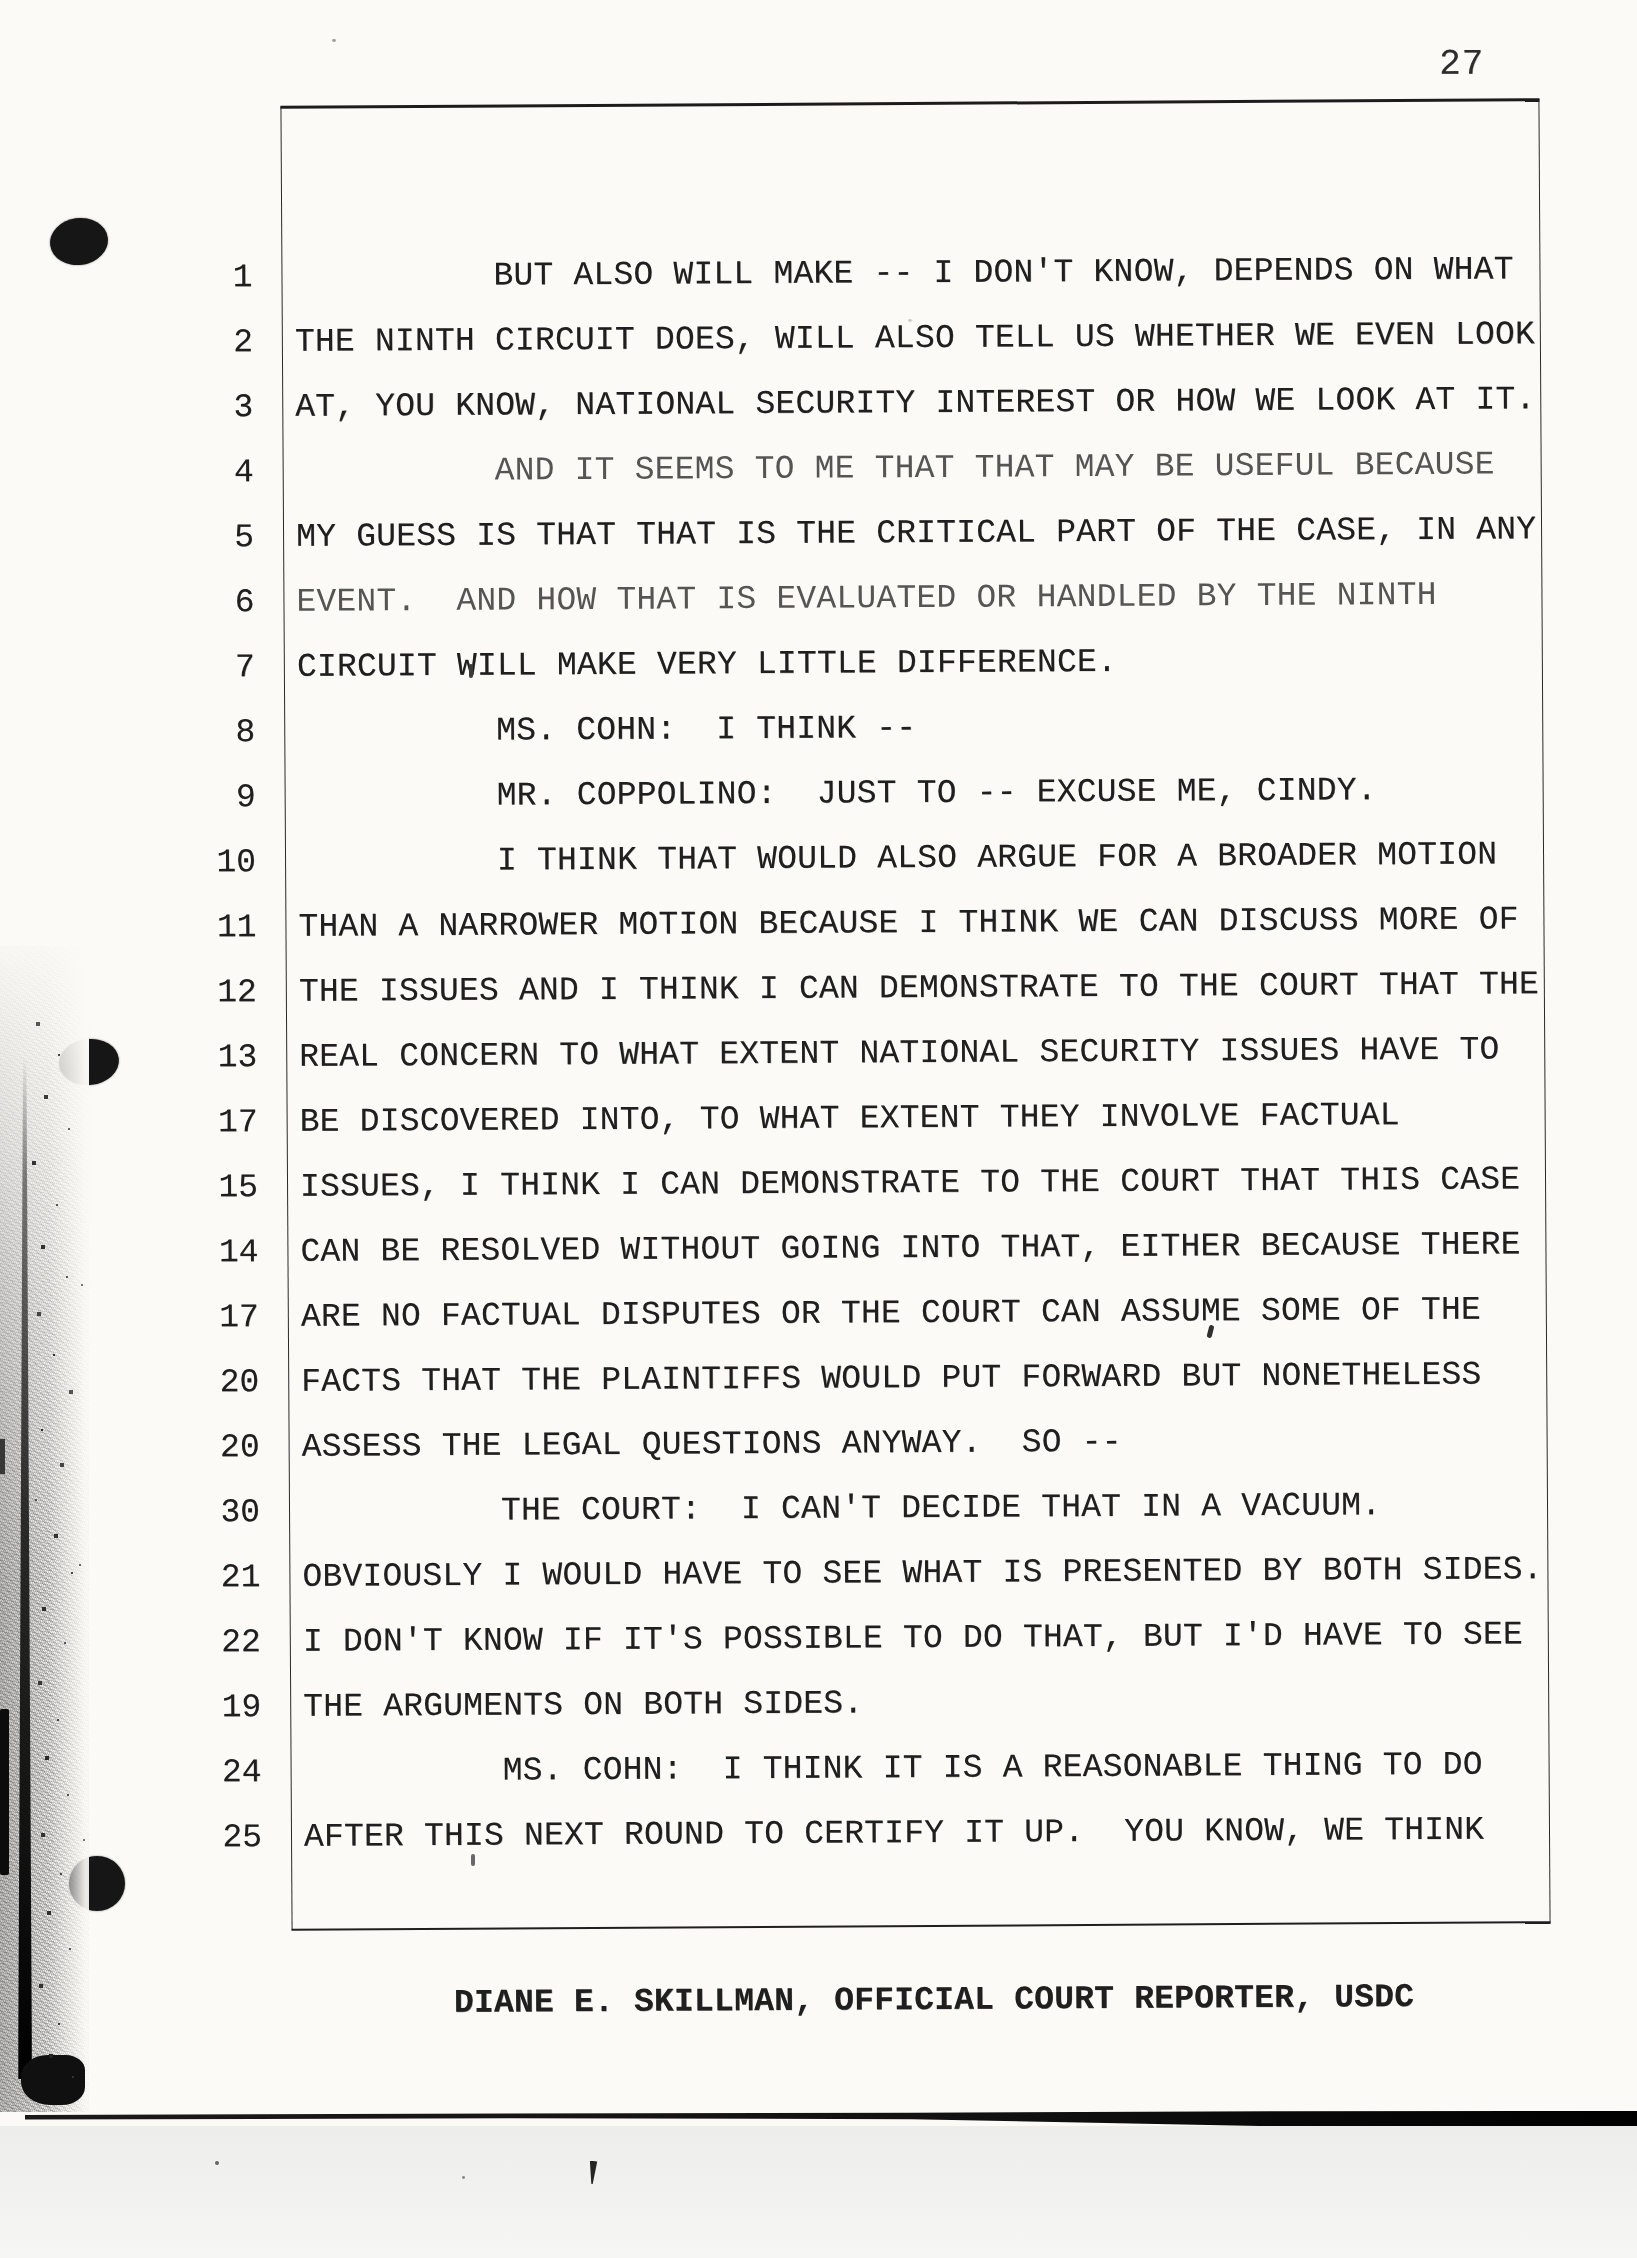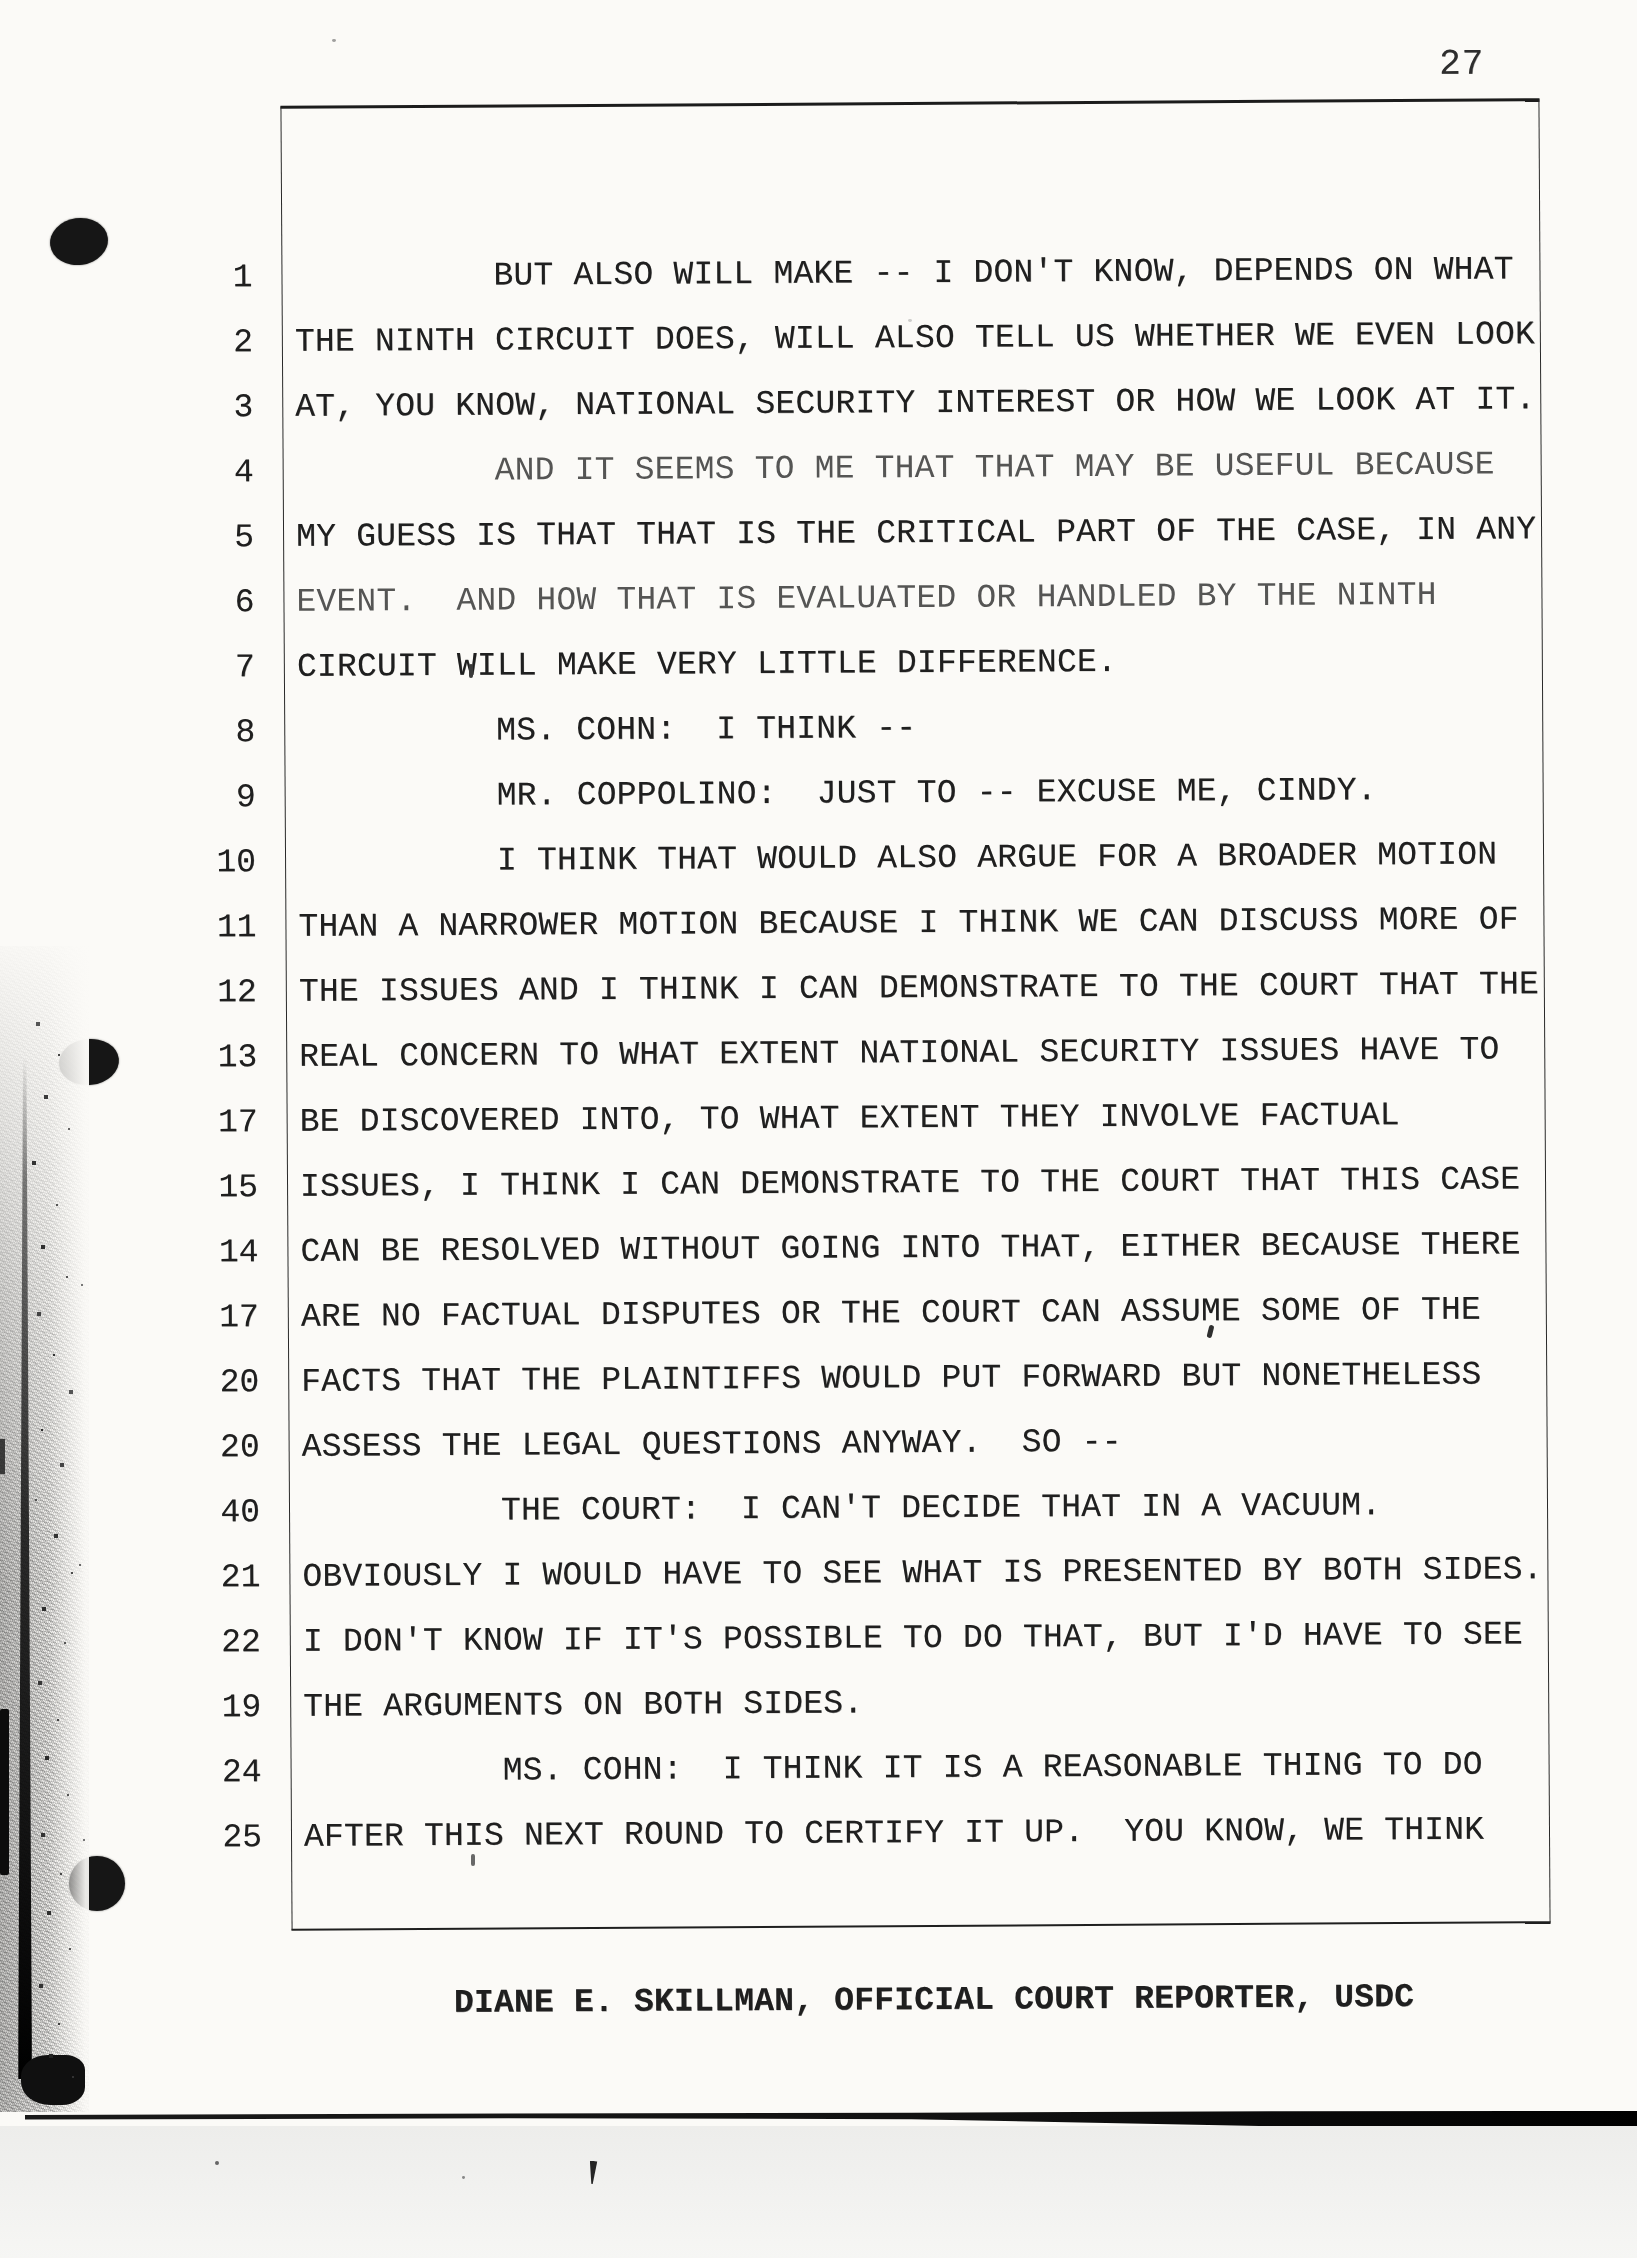--- a/index.html
+++ b/index.html
@@ -120,21 +120,21 @@
         <div class="ln">10</div>
         <div class="ln">11</div>
         <div class="ln">12</div>
         <div class="ln">13</div>
         <div class="ln">17</div>
         <div class="ln">15</div>
         <div class="ln">14</div>
         <div class="ln">17</div>
         <div class="ln">20</div>
         <div class="ln">20</div>
-        <div class="ln">40</div>
+        <div class="ln">30</div>
         <div class="ln">21</div>
         <div class="ln">22</div>
         <div class="ln">19</div>
         <div class="ln">24</div>
         <div class="ln">25</div>
       </div>
     <div class="text-area" id="textArea">
         <div class="tl indent">BUT ALSO WILL MAKE -- I DON'T KNOW, DEPENDS ON WHAT</div>
         <div class="tl">THE NINTH CIRCUIT DOES, WILL ALSO TELL US WHETHER WE EVEN LOOK</div>
         <div class="tl">AT, YOU KNOW, NATIONAL SECURITY INTEREST OR HOW WE LOOK AT IT.</div>

